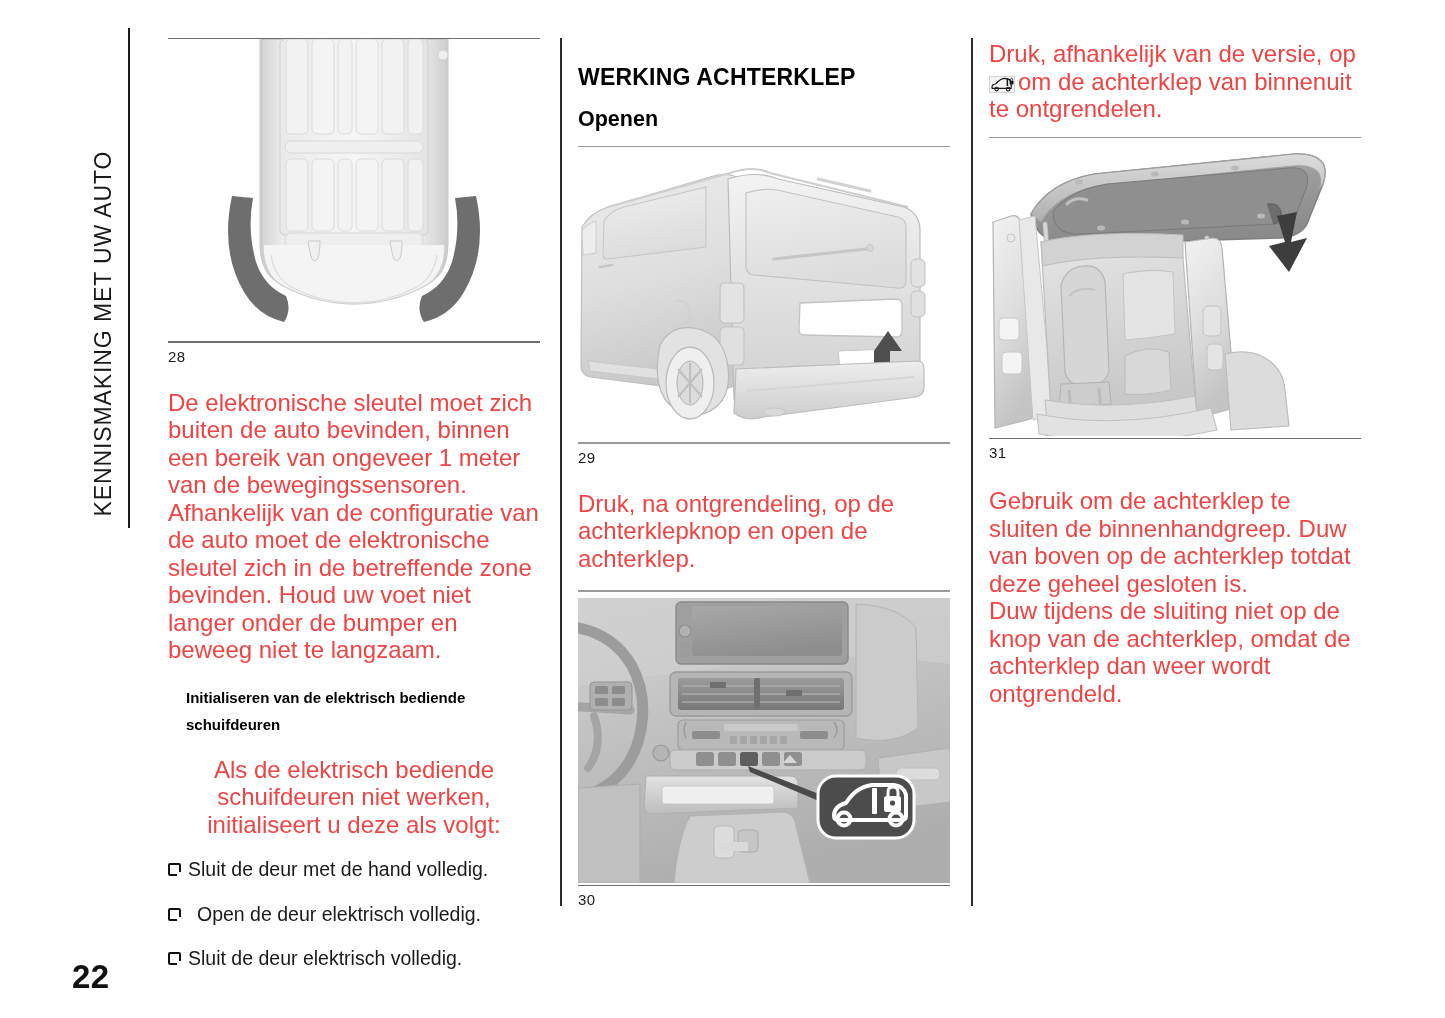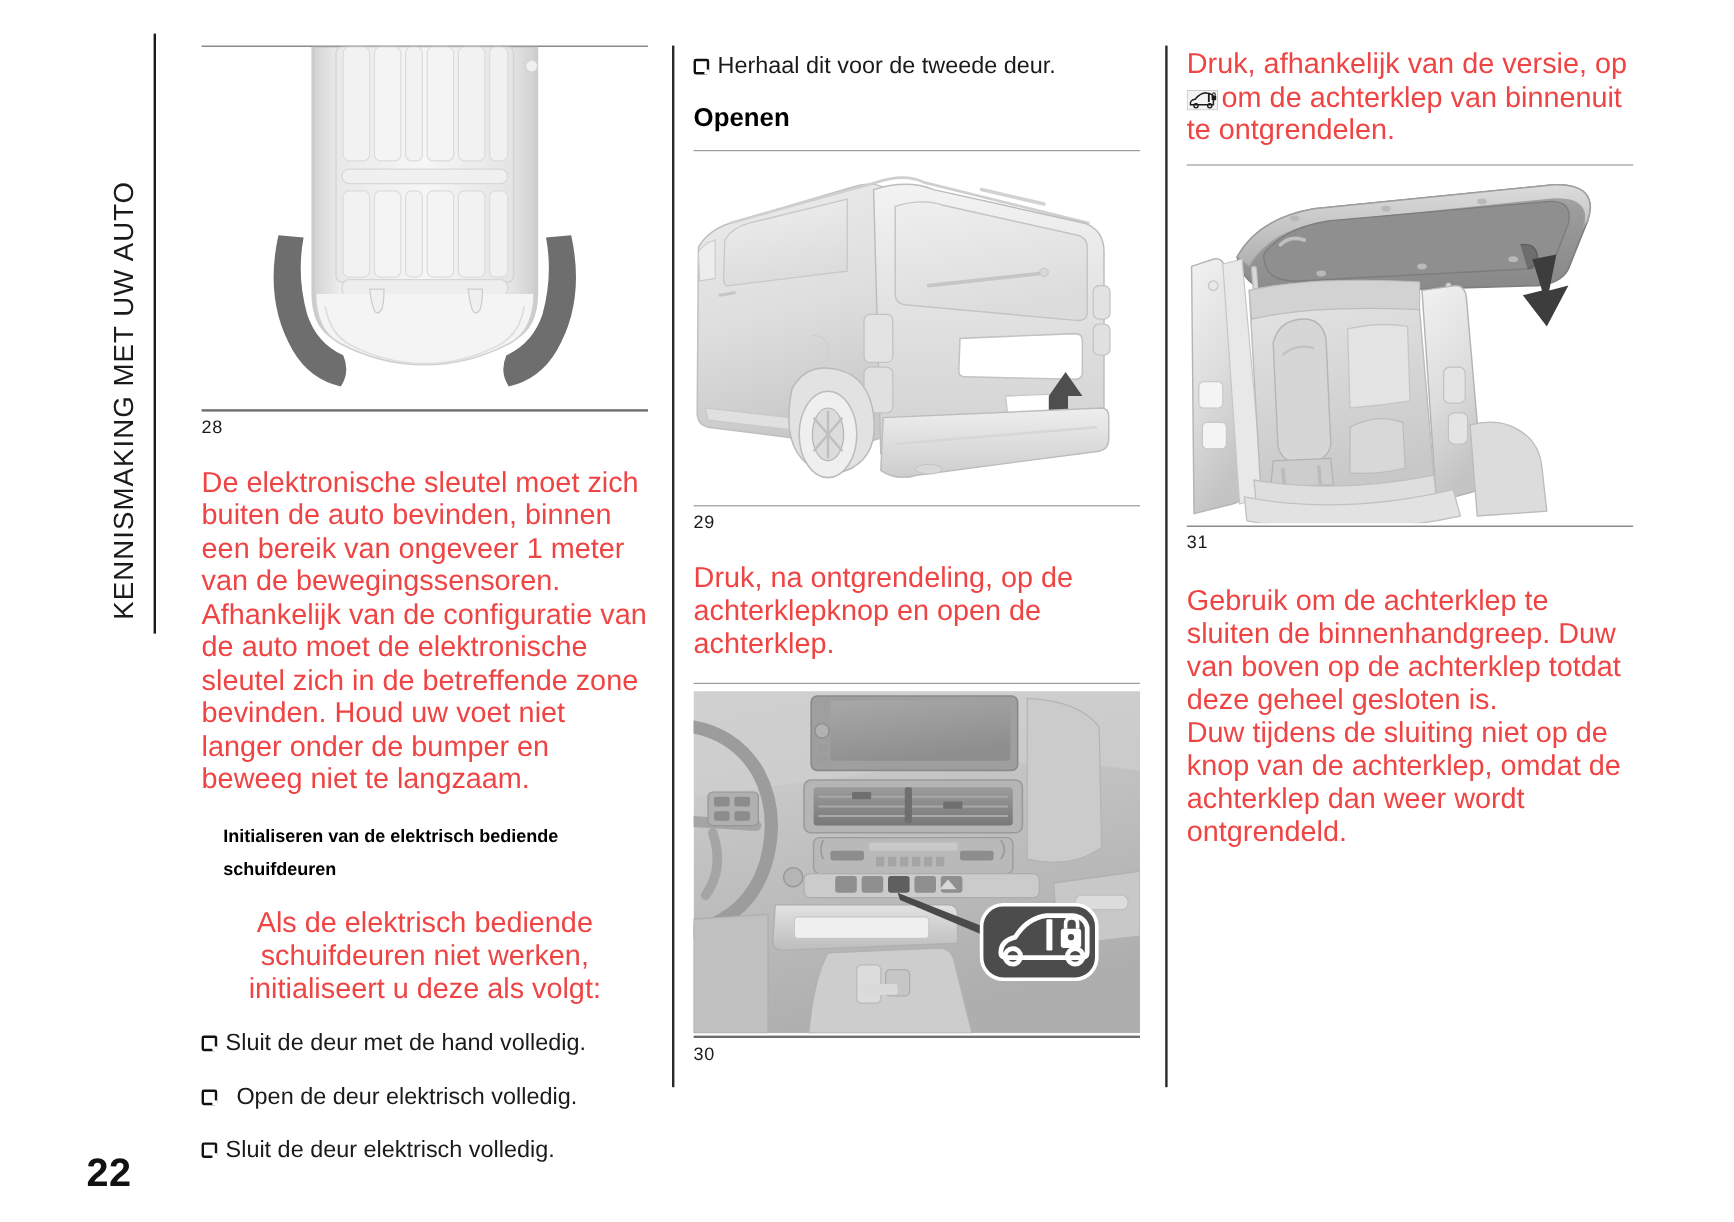--- a/index.html
+++ b/index.html
@@ -261,25 +261,22 @@
       </div>
       <div class="bullet-row">
         <span class="bullet-mark"></span>
         <span class="bullet-text">Sluit de deur elektrisch volledig.</span>
       </div>
     </div>
   </div>
 
   <div class="col col2">
 
-    <div class="bullet-row" style="margin-top:4px;">
-      <span class="bullet-mark"></span>
-      <span class="bullet-text">Herhaal dit voor de tweede deur.</span>
-    </div>
-
+
+    <h1 class="section-title" style="margin-top:26px;">WERKING ACHTERKLEP</h1>
     <h2 class="sub-title" style="margin-top:16px;">Openen</h2>
 
     <div class="hr-light" style="margin-top:14px;"></div>
 
     <div class="figure" style="margin-top:8px;">
       <svg class="art" viewBox="0 0 372 285">
         <defs>
           <linearGradient id="side29" x1="0" y1="0" x2="0.2" y2="1">
             <stop offset="0%" stop-color="#ececec"></stop>
             <stop offset="55%" stop-color="#dedede"></stop>

